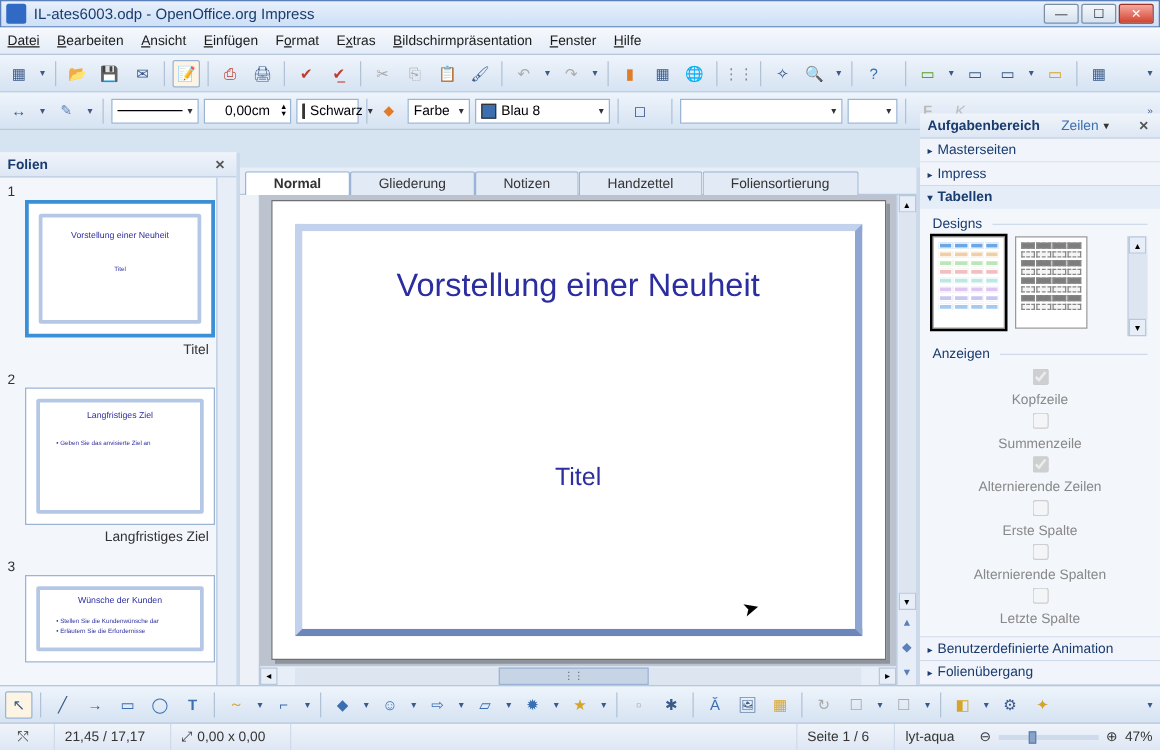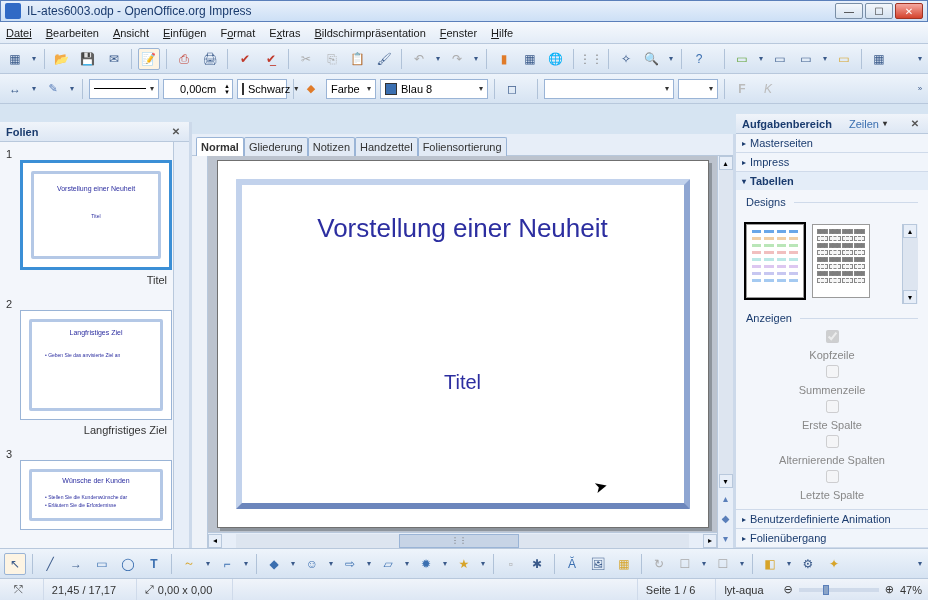--- a/index.html
+++ b/index.html
@@ -43,21 +43,21 @@
 .thumb { margin-left:14px; width:152px; height:110px; background:#fff; border:1px solid #9ab4d6; position:relative; overflow:hidden;}
 .thumb.sel { border:3px solid #3b8fd6; }
 .thumb-frame { position:absolute; inset:8px; border:3px solid #b4c8e6; border-radius:2px;}
 .thumb .t-title { position:absolute; top:22px; left:0; right:0; text-align:center; font-size:7px; color:#2c2ea0;}
 .thumb .t-sub { position:absolute; top:50px; left:0; right:0; text-align:center; font-size:5px; color:#2c2ea0;}
 .thumb .t-body { position:absolute; top:40px; left:24px; right:14px; font-size:5px; color:#2c2ea0; line-height:1.6;}
 .thumb-label { margin-left:14px; margin-top:4px; text-align:right; color:#333;}
 
 .center { flex:1; display:flex; flex-direction:column; border-right:3px solid #ccd9ea;}
 .viewtabs { height:22px; background:#e7eef8; border-bottom:1px solid #b8c8dc; display:flex; align-items:flex-end; padding-left:4px;}
-.viewtabs .tab { padding:3px 4px; border:1px solid #9ab4d6; border-bottom:none; background:#e2eaf5; margin-right:0px; border-radius:2px 2px 0 0; color:#333; position:relative; top:1px;}
+.viewtabs .tab { padding:3px 22px; border:1px solid #9ab4d6; border-bottom:none; background:#e2eaf5; margin-right:0px; border-radius:2px 2px 0 0; color:#333; position:relative; top:1px;}
 .viewtabs .tab.active { background:#fff; font-weight:bold;}
 .canvas-area { flex:1; background:#bcc3ce; display:flex; overflow:hidden;}
 .ruler-v { width:16px; background:#eef2f8; border-right:1px solid #b8c8dc;}
 .canvas-wrap { flex:1; display:flex; flex-direction:column;}
 .scrollpane { flex:1; position:relative; overflow:hidden; display:flex; align-items:flex-start; justify-content:center; padding:4px;}
 .slide { width:492px; height:368px; background:#fff; border:1px solid #707070; box-shadow:3px 3px 0 #8d949c; position:relative;}
 .slide-frame { position:absolute; inset:18px; border:6px solid #c2d2ec; border-bottom-color:#6c86bc; border-right-color:#8fa6d2; border-radius:1px;}
 .slide-title { position:absolute; top:52px; left:0; right:0; text-align:center; font-size:26px; color:#2c2ea0;}
 .slide-sub { position:absolute; top:210px; left:0; right:0; text-align:center; font-size:20px; color:#2c2ea0;}
 .cursor-arrow { position:absolute; left:376px; top:316px; font-size:16px; color:#000; transform:rotate(-15deg);}
@@ -72,21 +72,21 @@
 .vscroll-center .vtrack{flex:1;width:14px;background:#dde5f0;position:relative;}
 .nav-dots { height:60px; display:flex; flex-direction:column; align-items:center; justify-content:space-around; font-size:10px; color:#5a7fba;}
 
 .tasks-panel { width:192px; background:#f3f6fb; display:flex; flex-direction:column;}
 .tasks-panel .panel-header .view-link { color:#3b6fb0; font-weight:normal; margin-left:auto; margin-right:4px;}
 .section { border-bottom:1px solid #cfdaea;}
 .section-head { padding:3px 6px; display:flex; align-items:center; gap:4px; color:#1a3b6e; cursor:default; background:#f1f5fb;}
 .section-head.active { background:#e4edf8; font-weight:bold;}
 .section-head .tri { font-size:8px;}
 .section-body { padding:6px 10px; }
-.fieldset-label { color:#1a3b6e; margin-bottom:16px; position:relative;}
+.fieldset-label { color:#1a3b6e; margin-bottom:4px; position:relative;}
 .fieldset-label::after { content:""; position:absolute; left:48px; right:0; top:50%; height:1px; background:#cfdaea;}
 .design-grid { display:flex; gap:8px; margin-bottom:6px;}
 .design-item { width:58px; height:74px; border:1px solid #9a9a9a; background:#fff; padding:4px; display:flex; flex-direction:column; gap:2px;}
 .design-item.sel { outline:2px solid #000;}
 .design-item .row { height:5px; display:flex; gap:1px;}
 .design-item .cell { flex:1; border:1px dashed #888;}
 .fieldset-label2 { color:#1a3b6e; margin:8px 0 4px; position:relative;}
 .fieldset-label2::after { content:""; position:absolute; left:54px; right:0; top:50%; height:1px; background:#cfdaea;}
 .chk { display:flex; align-items:center; gap:6px; color:#888; padding:2px 0;flex-direction:column;}
 .chk input { accent-color:#5a7fba;}
@@ -449,20 +449,24 @@
         <div class="fieldset-label2">Anzeigen</div>
         <label class="chk">
             <input type="checkbox" checked="" disabled="" style="">
             <span>Kopfzeile</span>
           </label>
         <label class="chk">
             <input type="checkbox" disabled="" style="">
             <span>Summenzeile</span>
           </label>
         <label class="chk">
+            <input type="checkbox" checked="" disabled="" style="">
+            <span>Alternierende Zeilen</span>
+          </label>
+        <label class="chk">
             <input type="checkbox" disabled="" style="">
             <span>Erste Spalte</span>
           </label>
         <label class="chk">
             <input type="checkbox" disabled="" style="">
             <span>Alternierende Spalten</span>
           </label>
         <label class="chk">
             <input type="checkbox" disabled="" style="">
             <span>Letzte Spalte</span>

